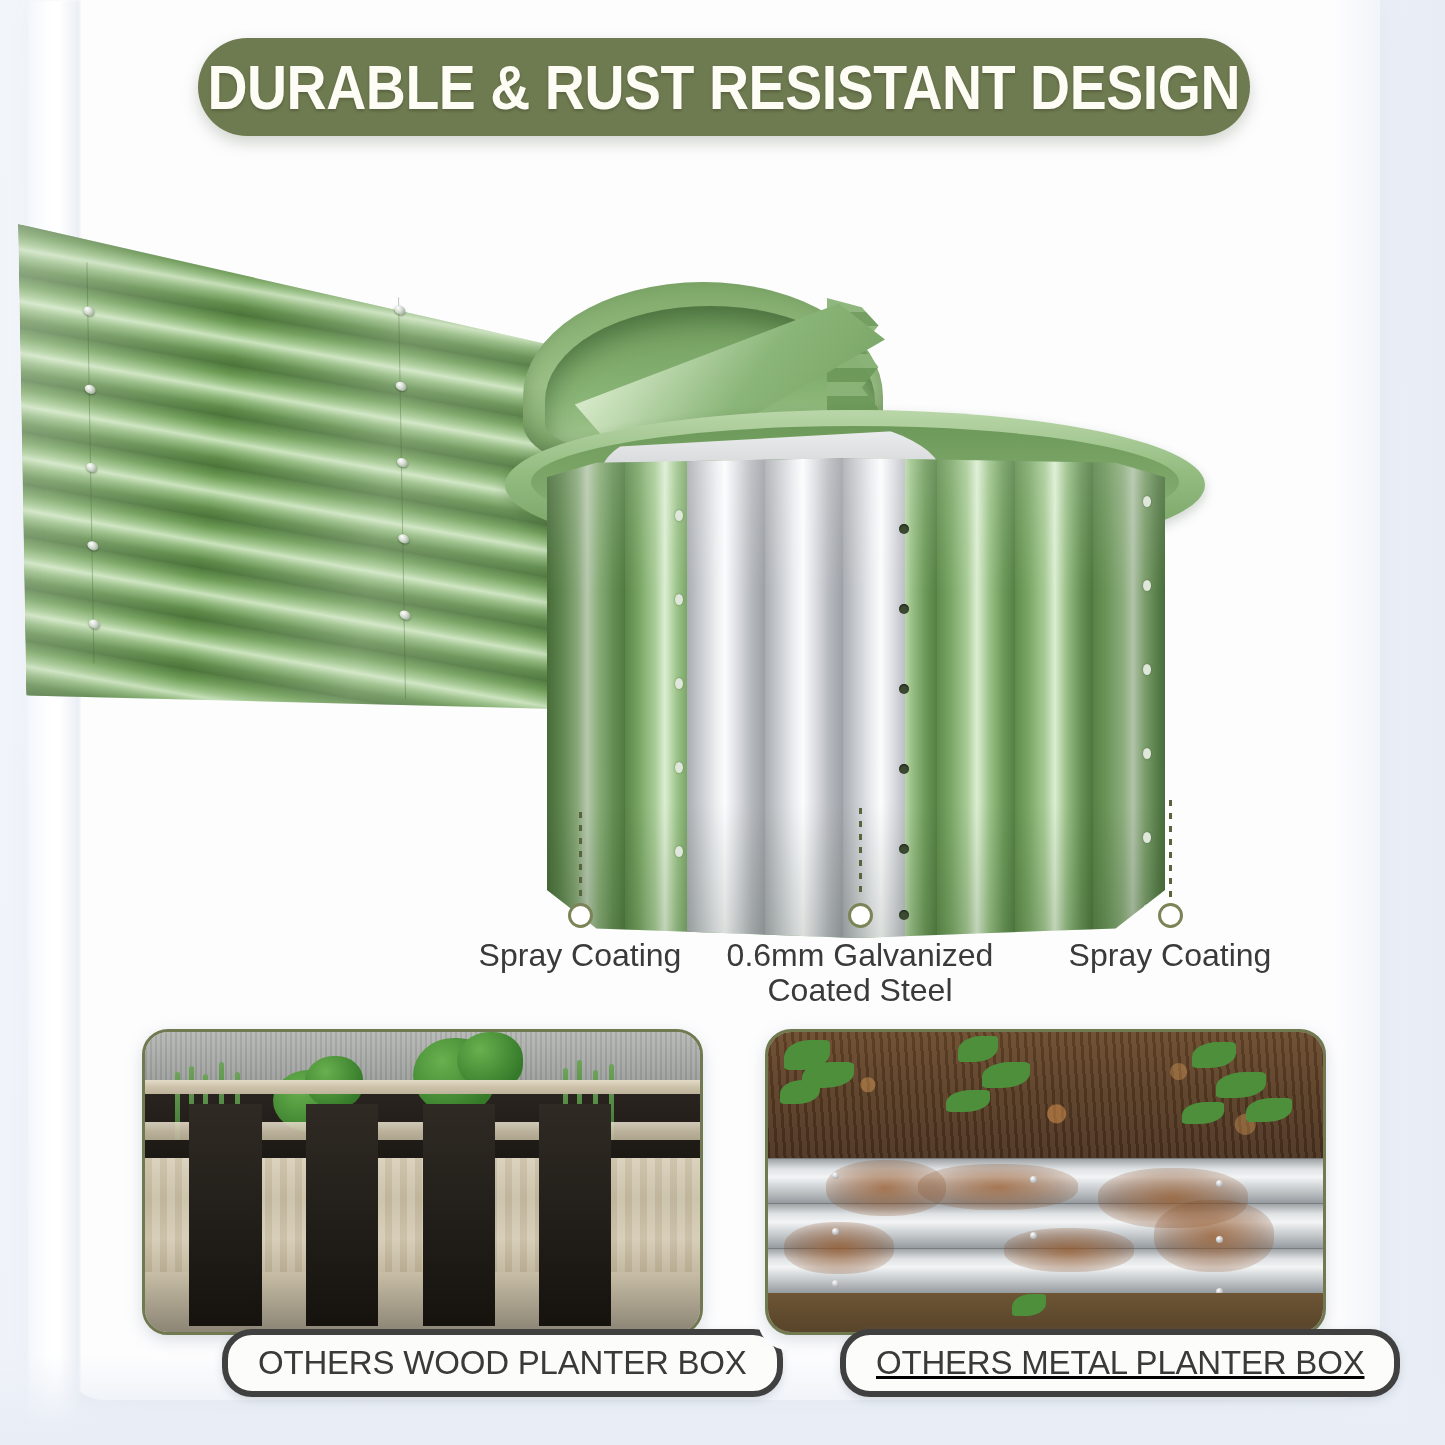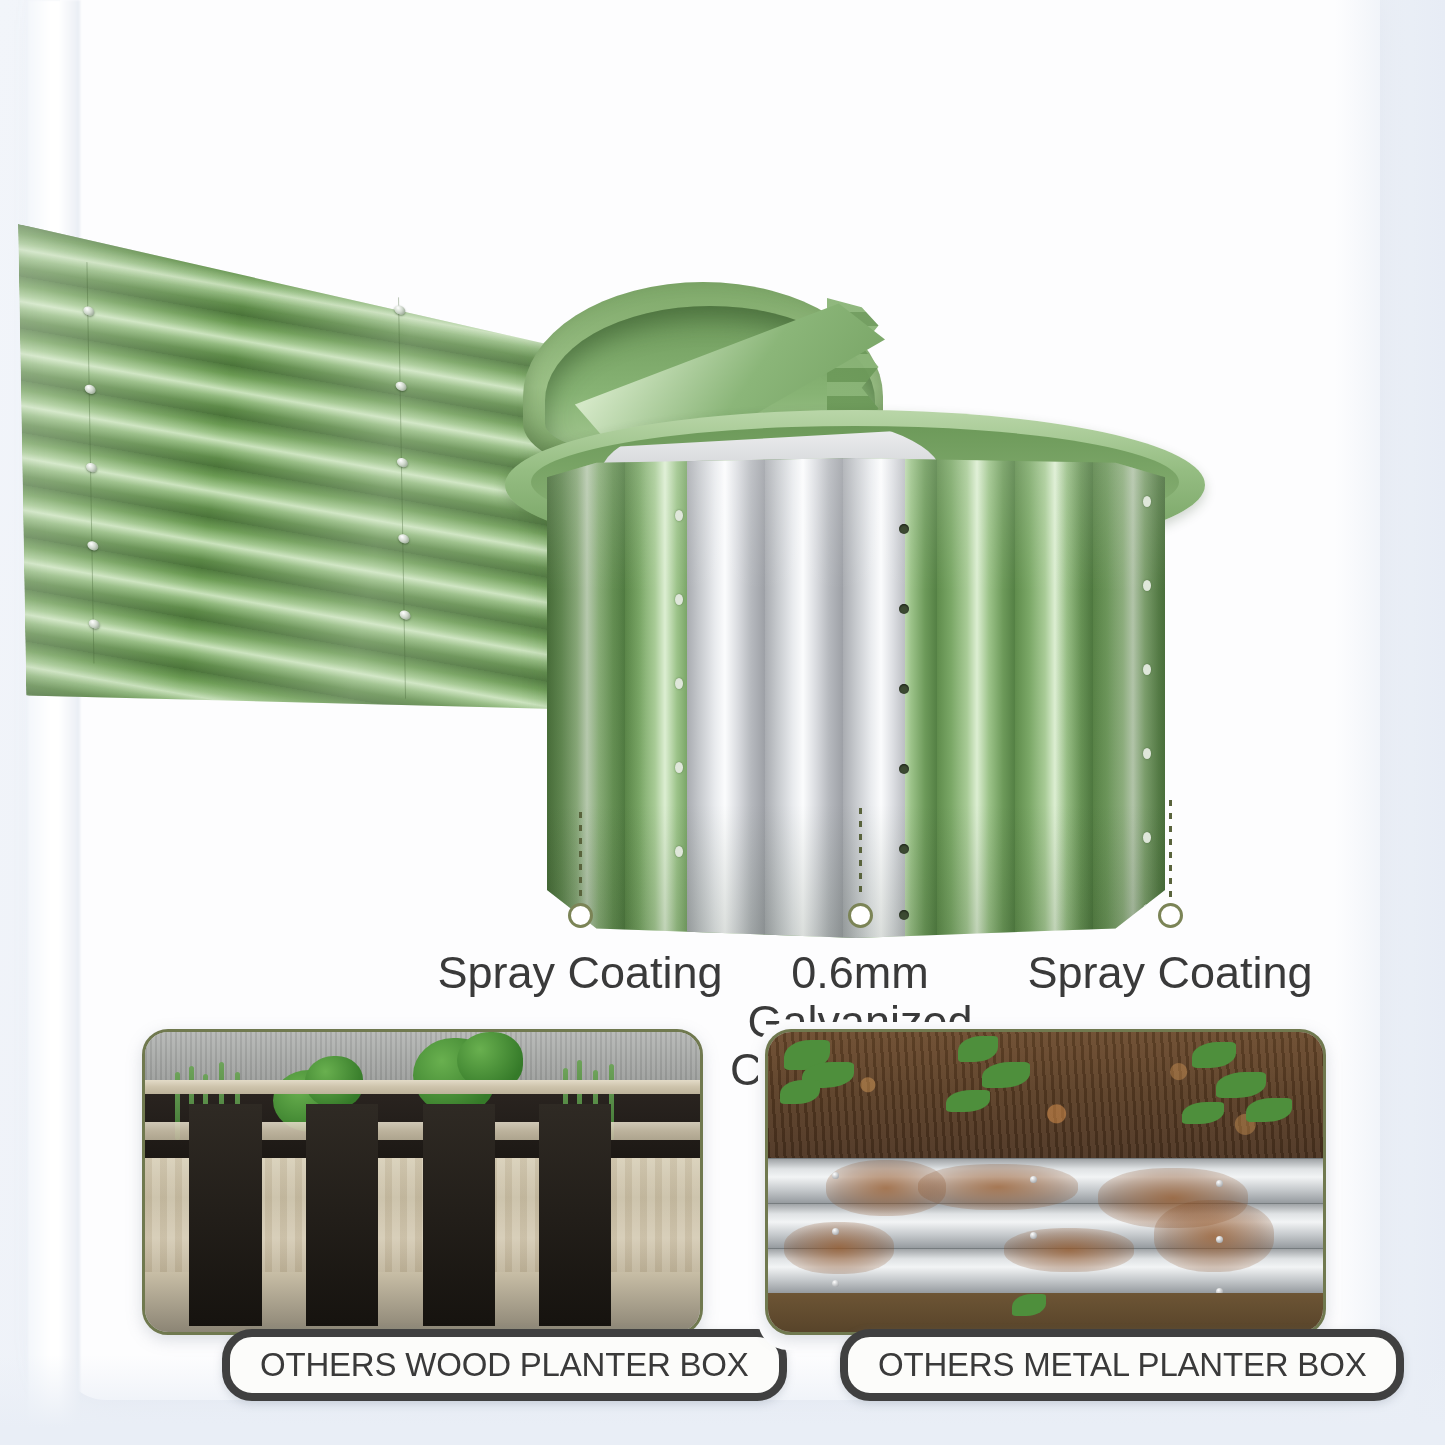--- a/index.html
+++ b/index.html
@@ -123,32 +123,32 @@
     background:#3c4a32;box-shadow:inset 0 1px 2px rgba(0,0,0,.6);}
   .edge-hole{position:absolute;width:8px;height:11px;border-radius:50%;
     background:#dfe7da;box-shadow:0 0 2px rgba(60,90,50,.6);}
 
   
   .callout{position:absolute;display:flex;flex-direction:column;align-items:center;}
   .dots{width:3px;background-image:linear-gradient(#59633c 50%,rgba(0,0,0,0) 0);
     background-size:3px 13px;background-repeat:repeat-y;}
   .ring{width:19px;height:19px;border-radius:50%;border:3px solid #7b8456;
     background:#ffffff;margin-top:5px;}
-  .callout-label{margin-top:21px;color:#3a3a3a;font-size:45px;
+  .callout-label{margin-top:10px;color:#3a3a3a;font-size:32px;
     text-align:center;line-height:1.08;white-space:nowrap;}
   .callout-label.two-line{white-space:normal;width:330px;}
 
   
   .photo{position:absolute;width:555px;height:300px;border-radius:26px;
     border:3px solid #70794f;overflow:hidden;background:#cfcfcf;
     box-shadow:0 5px 16px rgba(120,130,145,.26);}
   .photo-pad{position:absolute;border-radius:30px;background:#fdfdfe;padding:7px;}
 
   .tag{position:absolute;height:56px;background:#fcfcfa;
-    border:8px solid #404040;border-radius:30px;
+    border:6px solid #404040;border-radius:30px;
     display:flex;align-items:center;justify-content:center;
     padding:0 30px;box-shadow:0 3px 9px rgba(120,130,145,.26);}
   .tag-text{color:#3a3a3a;font-size:33px;white-space:nowrap;letter-spacing:-.2px;}
 
   
   .wood-wall{position:absolute;left:0;top:0;width:100%;height:30%;
     background:linear-gradient(180deg,#b6b8b6 0%,#9a9c9a 60%,#8e908e 100%);}
   .wood-wall:after{content:"";position:absolute;inset:0;
     background:repeating-linear-gradient(90deg,rgba(0,0,0,.07) 0 2px,rgba(255,255,255,.05) 2px 5px);}
   .wood-soil{position:absolute;left:0;top:20%;width:100%;height:22%;
@@ -193,20 +193,23 @@
 <body>
 
 <div class="stage">
 
   <div class="bg-base"></div>
   <div class="bg-card"></div>
   <div class="bg-whiteband"></div>
   <div class="bg-rightfade"></div>
   <div class="bg-bottomfade"></div>
 
+  <div class="banner">
+    <span class="banner-text">DURABLE &amp; RUST RESISTANT DESIGN</span>
+  </div>
 
 
   <div class="product">
 
     <div class="wing">
       <div class="wing-body"></div>
       <div class="wing-gloss"></div>
       <div class="seam" style="left:68px;top:26px;height:400px;"></div>
       <div class="seam" style="left:380px;top:6px;height:400px;"></div>
       <div class="rivet" style="left:64px;top:70px;"></div>
@@ -341,17 +344,17 @@
       <div class="m-rivet" style="left:262px;top:144px;"></div>
       <div class="m-rivet" style="left:262px;top:200px;"></div>
       <div class="m-rivet" style="left:448px;top:148px;"></div>
       <div class="m-rivet" style="left:448px;top:204px;"></div>
       <div class="m-rivet" style="left:448px;top:256px;"></div>
 
       <div class="m-ground"></div>
       <div class="m-plant" style="left:244px;top:262px;width:34px;height:22px;"></div>
     </div>
   </div>
-  <div class="tag" style="left:840px;top:1329px;">
+  <div class="tag" style="left:840px;top:1329px;text-decoration:underline;">
     <span class="tag-text">OTHERS METAL PLANTER BOX</span>
   </div>
 
 </div>
 
 </body></html>

